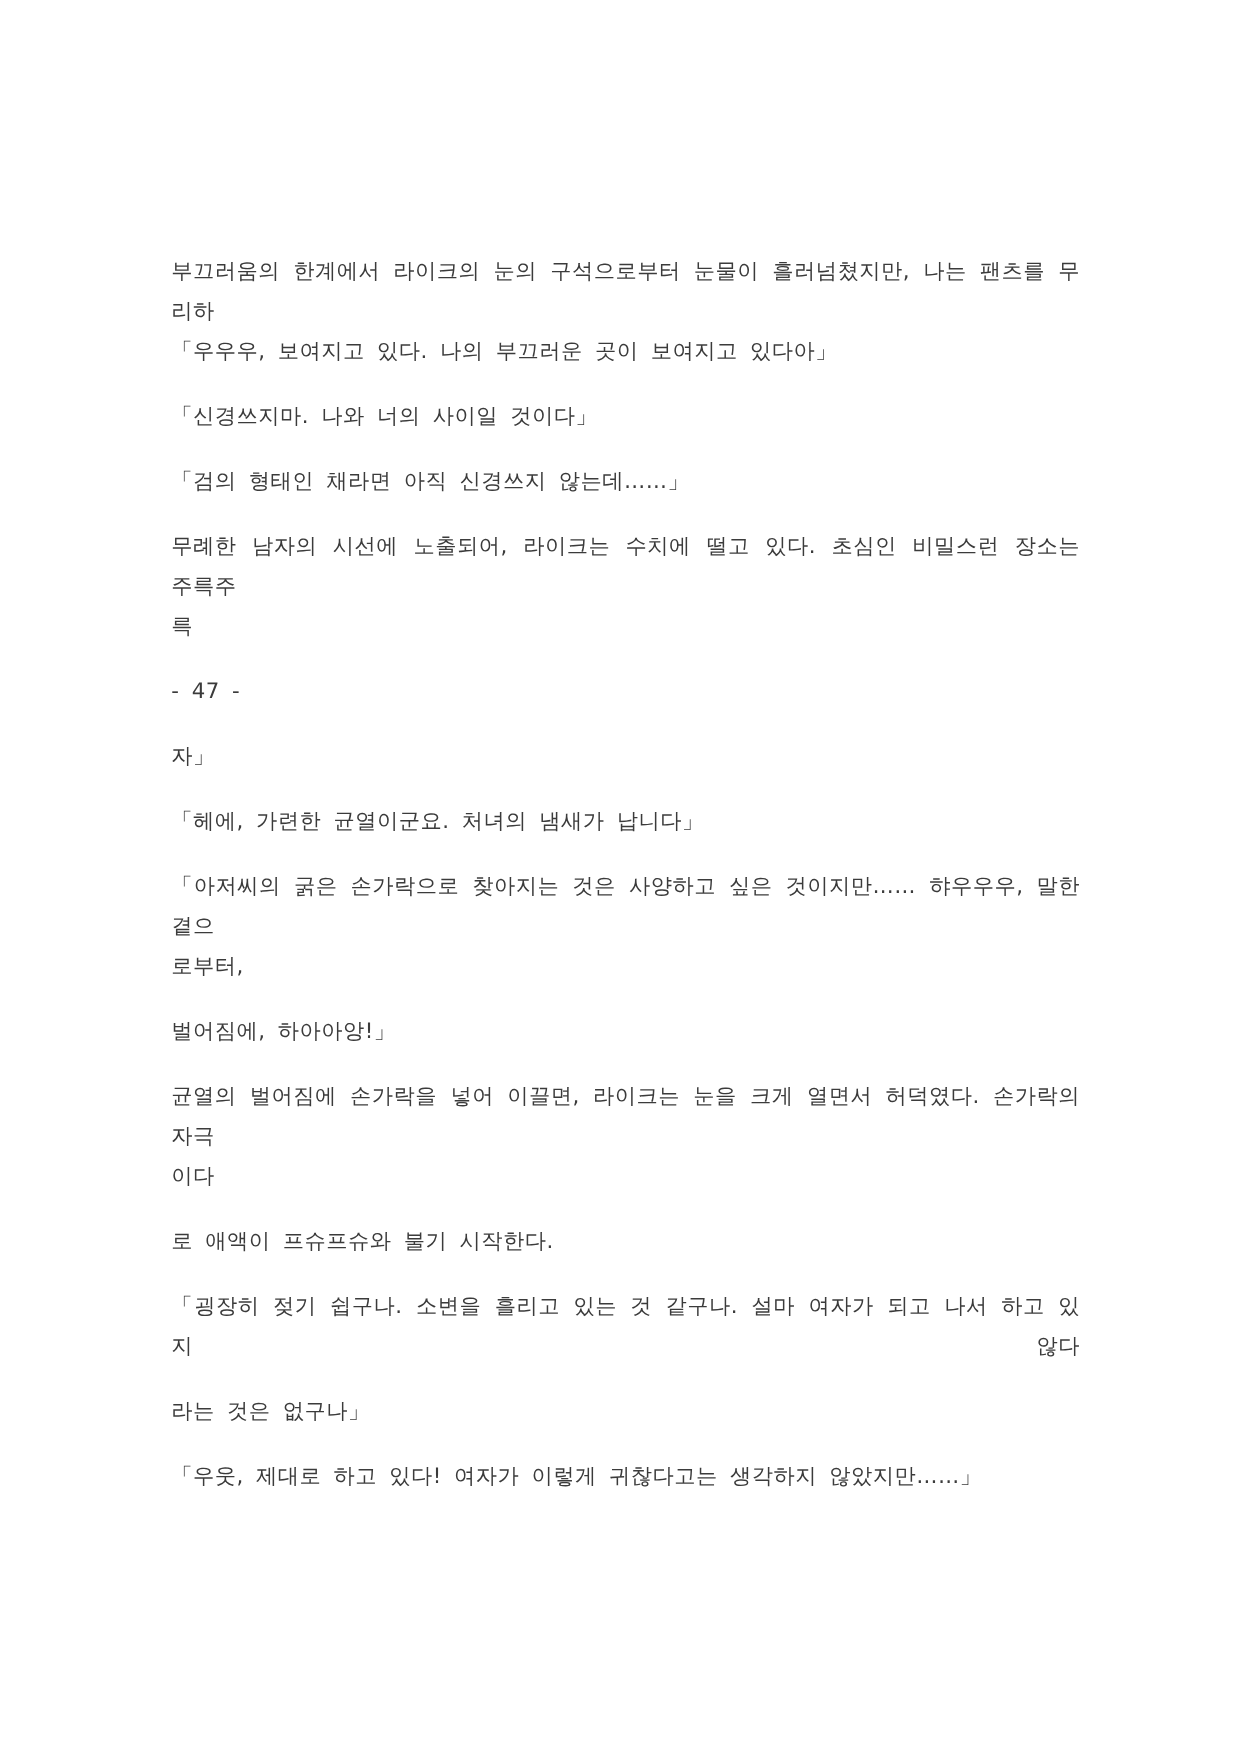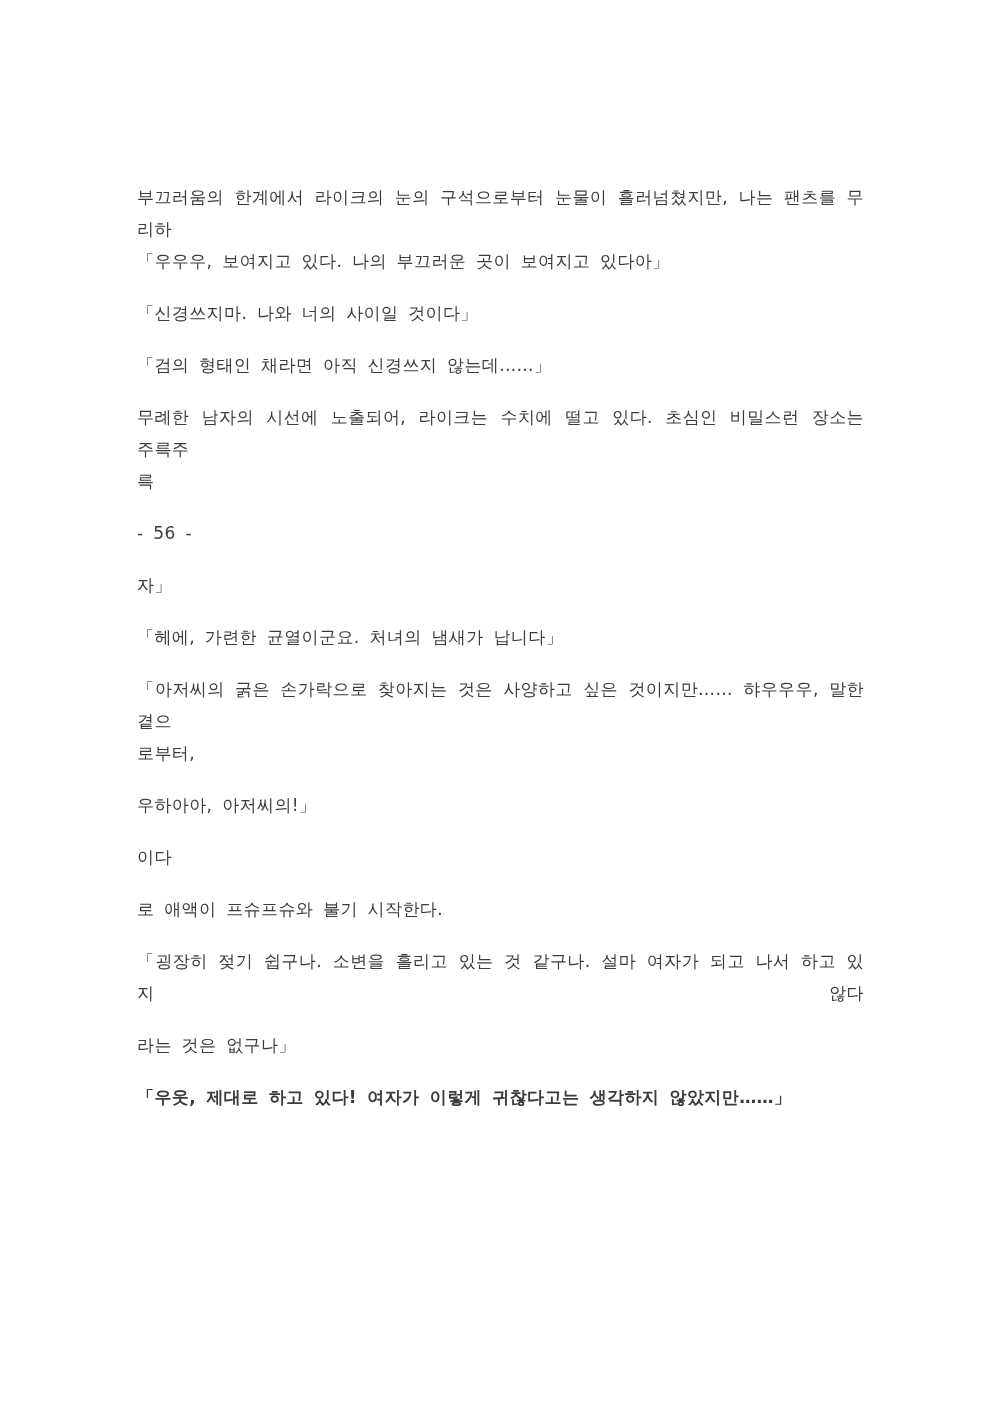--- a/index.html
+++ b/index.html
@@ -30,46 +30,47 @@
     color: var(--text-color, #3b3b3b);
     word-spacing: 4px;
     letter-spacing: 0.4px;
     text-align: justify;
     text-align-last: left;
     white-space: normal;
   }
   
   .text-line.fill {
     text-align-last: justify;
+    margin-top: 20px;
   }
   
   .text-line.wrap-after {
     margin-bottom: 0;
   }
   .text-line:last-child {
     margin-bottom: 0;
-    font-weight: bold;
   }
 </style>
 </head>
 <body>
 
 <main class="document-page">
   <div class="document-body">
       <p class="text-line fill wrap-after">부끄러움의 한계에서 라이크의 눈의 구석으로부터 눈물이 흘러넘쳤지만, 나는 팬츠를 무리하</p>
       <p class="text-line">「우우우, 보여지고 있다. 나의 부끄러운 곳이 보여지고 있다아」</p>
       <p class="text-line">「신경쓰지마. 나와 너의 사이일 것이다」</p>
       <p class="text-line">「검의 형태인 채라면 아직 신경쓰지 않는데……」</p>
       <p class="text-line fill wrap-after">무례한 남자의 시선에 노출되어, 라이크는 수치에 떨고 있다. 초심인 비밀스런 장소는 주륵주</p>
       <p class="text-line">륵</p>
-      <p class="text-line">- 56 -</p>
+      <p class="text-line">- 47 -</p>
       <p class="text-line">자」</p>
       <p class="text-line">「헤에, 가련한 균열이군요. 처녀의 냄새가 납니다」</p>
       <p class="text-line fill wrap-after">「아저씨의 굵은 손가락으로 찾아지는 것은 사양하고 싶은 것이지만…… 햐우우우, 말한 곁으</p>
       <p class="text-line">로부터,</p>
-      <p class="text-line">우하아아, 아저씨의!」</p>
+      <p class="text-line">벌어짐에, 하아아앙!」</p>
+      <p class="text-line fill wrap-after">균열의 벌어짐에 손가락을 넣어 이끌면, 라이크는 눈을 크게 열면서 허덕였다. 손가락의 자극</p>
       <p class="text-line">이다</p>
       <p class="text-line">로 애액이 프슈프슈와 불기 시작한다.</p>
       <p class="text-line fill">「굉장히 젖기 쉽구나. 소변을 흘리고 있는 것 같구나. 설마 여자가 되고 나서 하고 있지 않다</p>
       <p class="text-line">라는 것은 없구나」</p>
       <p class="text-line">「우웃, 제대로 하고 있다! 여자가 이렇게 귀찮다고는 생각하지 않았지만……」</p>
     </div>
 </main>
 
 </body></html>

